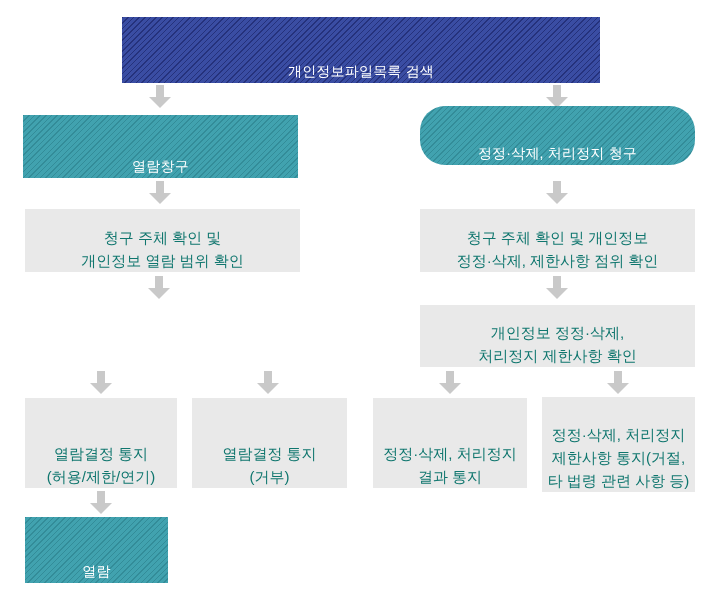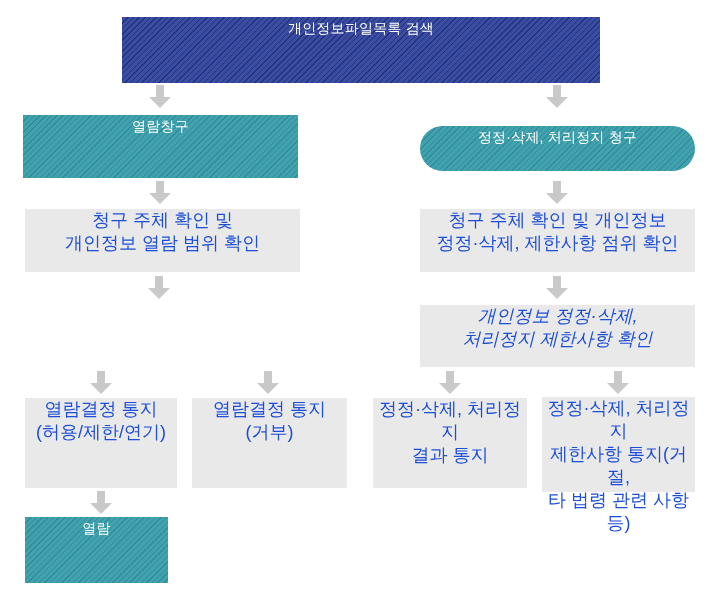--- a/index.html
+++ b/index.html
@@ -11,30 +11,30 @@
   .canvas {
     position: relative;
     width: 720px;
     height: 600px;
     background: #ffffff;
     overflow: hidden;
   }
   .node {
     position: absolute;
     display: flex;
-    align-items: flex-start;
+    align-items: flex-end;
     justify-content: center;
     text-align: center;
     box-sizing: border-box;
   }
   .label {
     white-space: pre-line;
-    font-size: 18px;
+    font-size: 15px;
     line-height: 23px;
-    color: #1d4ed8;
+    color: #0f766e;
   }
   .blue {
     background-color: #3a4da3;
     background-image: repeating-linear-gradient(135deg,
       rgba(16, 22, 84, 0.50) 0px, rgba(16, 22, 84, 0.50) 1px,
       transparent 1px, transparent 4px);
   }
   .teal {
     background-color: #41a2af;
     background-image: repeating-linear-gradient(135deg,
@@ -44,25 +44,25 @@
   .blue .label, .teal .label {
     color: #ffffff;
     font-size: 14px;
     letter-spacing: 0.2px;
   }
   .gray { background: #e9e9e9; }
 
   
   .n-search        { left: 122px; top: 17px;  width: 478px; height: 66px; }
   .n-view-channel  { left: 23px;  top: 115px; width: 275px; height: 63px; }
-  .n-corr-request  { left: 420px; top: 126px; width: 275px; height: 45px; border-radius: 25px; }
+  .n-corr-request  { left: 420px; top: 106px; width: 275px; height: 59px; border-radius: 25px; }
   .n-view-step1    { left: 25px;  top: 209px; width: 275px; height: 63px; }
   .n-corr-step1    { left: 420px; top: 209px; width: 275px; height: 63px; }
   .n-view-step2    { left: 25px;  top: 305px; width: 275px; height: 62px; }
-  .n-corr-step2    { left: 420px; top: 305px; width: 275px; height: 62px; font-style: italic; }
+  .n-corr-step2    { left: 420px; top: 305px; width: 275px; height: 62px; }
   .n-view-allow    { left: 25px;  top: 398px; width: 152px; height: 90px; }
   .n-view-deny     { left: 192px; top: 398px; width: 155px; height: 90px; }
   .n-corr-result   { left: 373px; top: 398px; width: 154px; height: 90px; }
   .n-corr-limit    { left: 542px; top: 397px; width: 153px; height: 95px; }
   .n-view-final    { left: 25px;  top: 517px; width: 143px; height: 66px; }
 
   
   .arrow {
     position: absolute;
     width: 22px;

